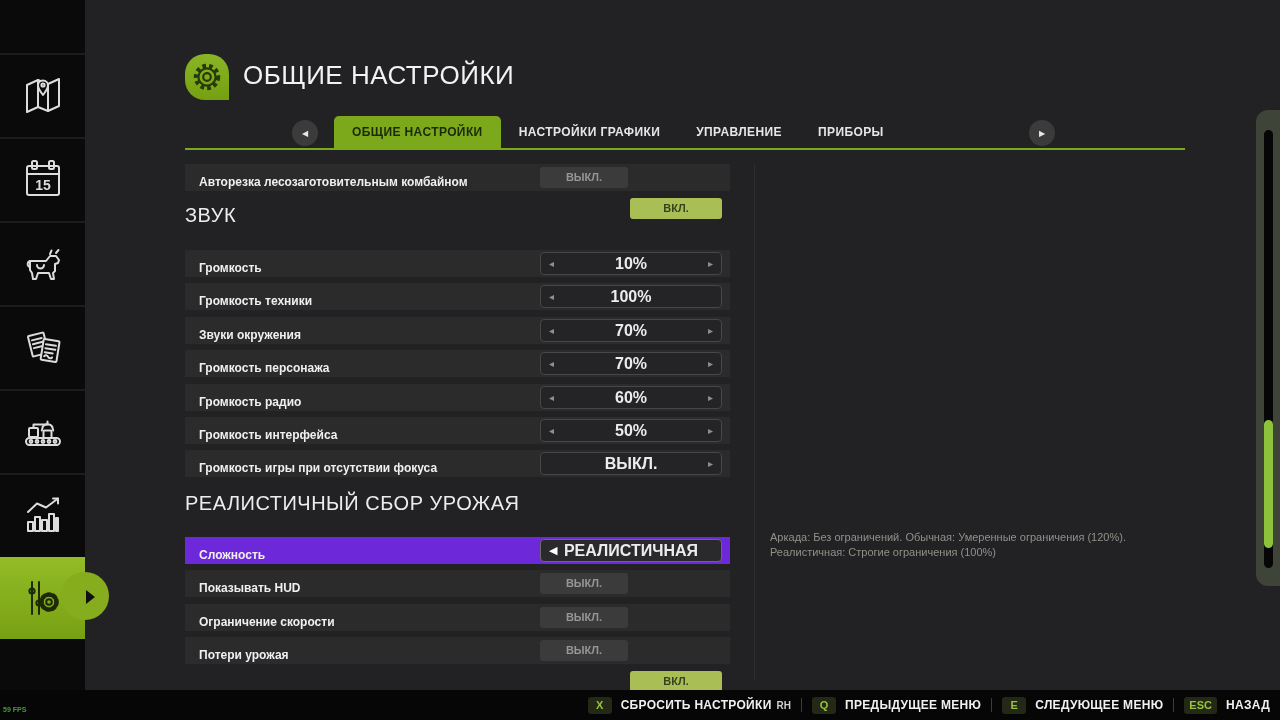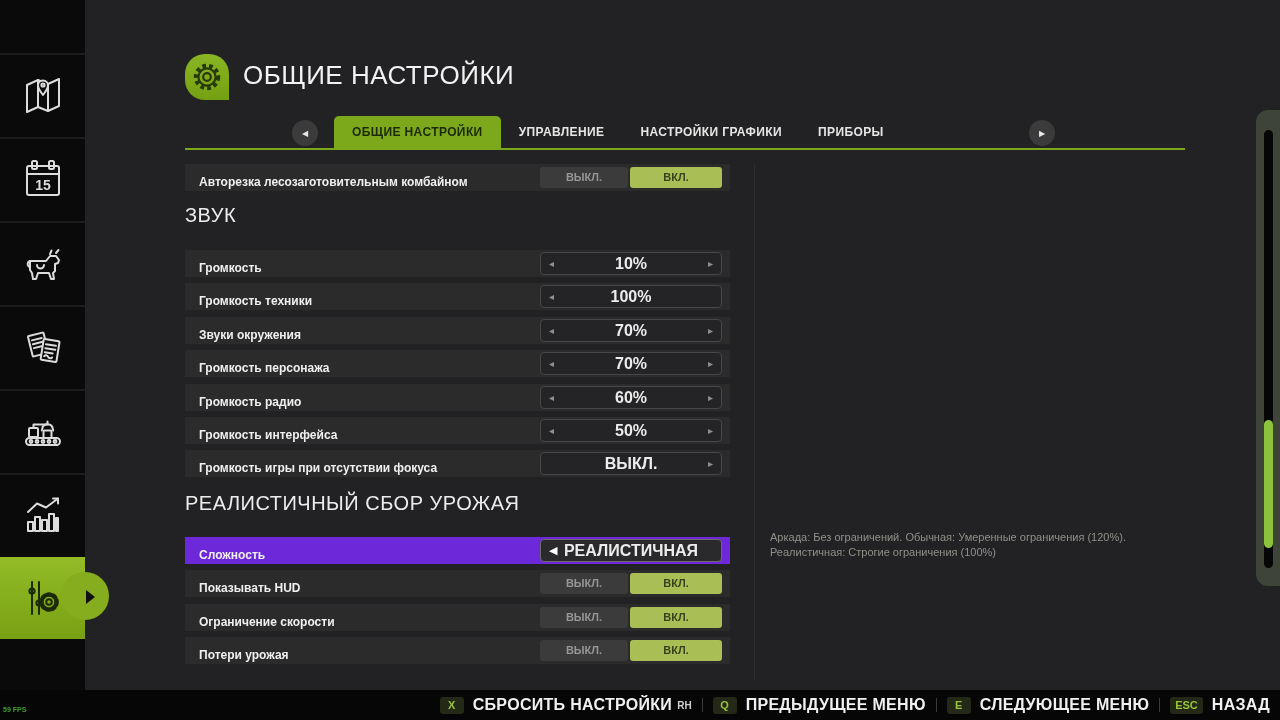--- a/index.html
+++ b/index.html
@@ -33,21 +33,21 @@
 
   
   .section-title { position:absolute; left:185px; font-size:20px; color:#ececec; letter-spacing:0.5px; }
   .row { position:absolute; left:185px; width:545px; height:27px; background:#2b2b2c; }
   .row.focused { background:#6d28d9; }
   .row-label { position:absolute; left:14px; top:5px; line-height:27px; font-size:12px; font-weight:bold; color:#f0f0f0; }
   .control { position:absolute; left:355px; top:0; width:182px; height:27px; }
 
   .toggle-off, .toggle-on { position:absolute; top:3px; height:21px; line-height:21px; text-align:center; font-size:11px; font-weight:bold; border-radius:3px; }
   .toggle-off { left:0; width:88px; background:#3b3b3b; color:#969696; }
-  .toggle-on { left:90px; width:92px; background:#A9BE55; color:#39421c; }
+  .toggle-on { left:90px; width:92px; background:#A9BE55; color:#39421c;margin-top:31px; }
 
   .stepper { position:absolute; left:0; top:2px; width:182px; height:23px; border:1px solid #474747; border-radius:4px; background:#242426; }
   .stepper .val { display:block; width:100%; line-height:21px; text-align:center; font-size:16px; color:#ececec; font-weight:bold;}
   .arr { position:absolute; top:0; line-height:21px; font-family:"DejaVu Sans",sans-serif; font-size:10px; color:#8f8f8f; }
   .arr.l { left:8px; } .arr.r { right:8px; }
   .stepper.focused { border-color:#6b6b6b; background:#2a2a2c; }
   .stepper.focused .arr.l { color:#ffffff; font-size:11px; }
 
   .panel-divider { position:absolute; left:754px; top:164px; width:1px; height:516px; background:#2e2e30; }
   .description { position:absolute; left:770px; top:530px; width:440px; font-size:11px; line-height:15px; color:#8f9189; }
@@ -55,21 +55,21 @@
   
   .scrollbar { position:absolute; left:1256px; top:110px; width:24px; height:476px; background:#3e4437; border-radius:12px 0 0 12px; }
   .scroll-track { position:absolute; left:8px; top:20px; width:9px; height:438px; background:#060606; border-radius:4.5px; }
   .scroll-thumb { position:absolute; left:0; top:290px; width:9px; height:128px; background:#8CC23C; border-radius:4.5px; }
 
   
   .bottom-bar { position:absolute; left:0; top:690px; width:1280px; height:30px; background:#060606; }
   .keybinds { position:absolute; right:10px; top:0; height:30px; display:flex; align-items:center; gap:10px; }
   .kb { display:flex; align-items:center; gap:9px; }
   .key { min-width:24px; padding:0 5px; height:17px; line-height:17px; text-align:center; border-radius:3px; background:#232916; color:#96c43d; font-size:11px; font-weight:bold; }
-  .kb-label { font-size:16px; font-weight:bold; color:#f0f0f0; letter-spacing:0.3px; white-space:nowrap; }
+  .kb-label { font-size:12px; font-weight:bold; color:#f0f0f0; letter-spacing:0.3px; white-space:nowrap; }
   .kb-suffix { font-size:10px; font-weight:bold; color:#cfcfcf; margin-left:-4px; }
   .sep { width:1px; height:14px; background:#3c3c3c; }
   .fps { position:absolute; left:3px; top:706px; font-size:7px; font-weight:bold; color:#3da02c; }
 </style>
 </head>
 <body>
 
 <div class="screen">
 
   <div class="main-bg"></div>
@@ -162,22 +162,22 @@
       <circle cx="17" cy="17" r="3.8" stroke-width="2.2"></circle>
     </svg>
   </div>
   <div class="page-title">ОБЩИЕ НАСТРОЙКИ</div>
 
   <div class="nav-circle left">
       <span>◀</span>
     </div>
   <div class="tabs">
     <div class="tab active">ОБЩИЕ НАСТРОЙКИ</div>
+    <div class="tab">НАСТРОЙКИ ГРАФИКИ</div>
     <div class="tab">УПРАВЛЕНИЕ</div>
-    <div class="tab">НАСТРОЙКИ ГРАФИКИ</div>
     <div class="tab">ПРИБОРЫ</div>
   </div>
   <div class="nav-circle right">
       <span>▶</span>
     </div>
   <div class="tab-underline"></div>
 
   <div class="row" style="top:164px;">
     <span class="row-label">Авторезка лесозаготовительным комбайном</span>
     <span class="control">

